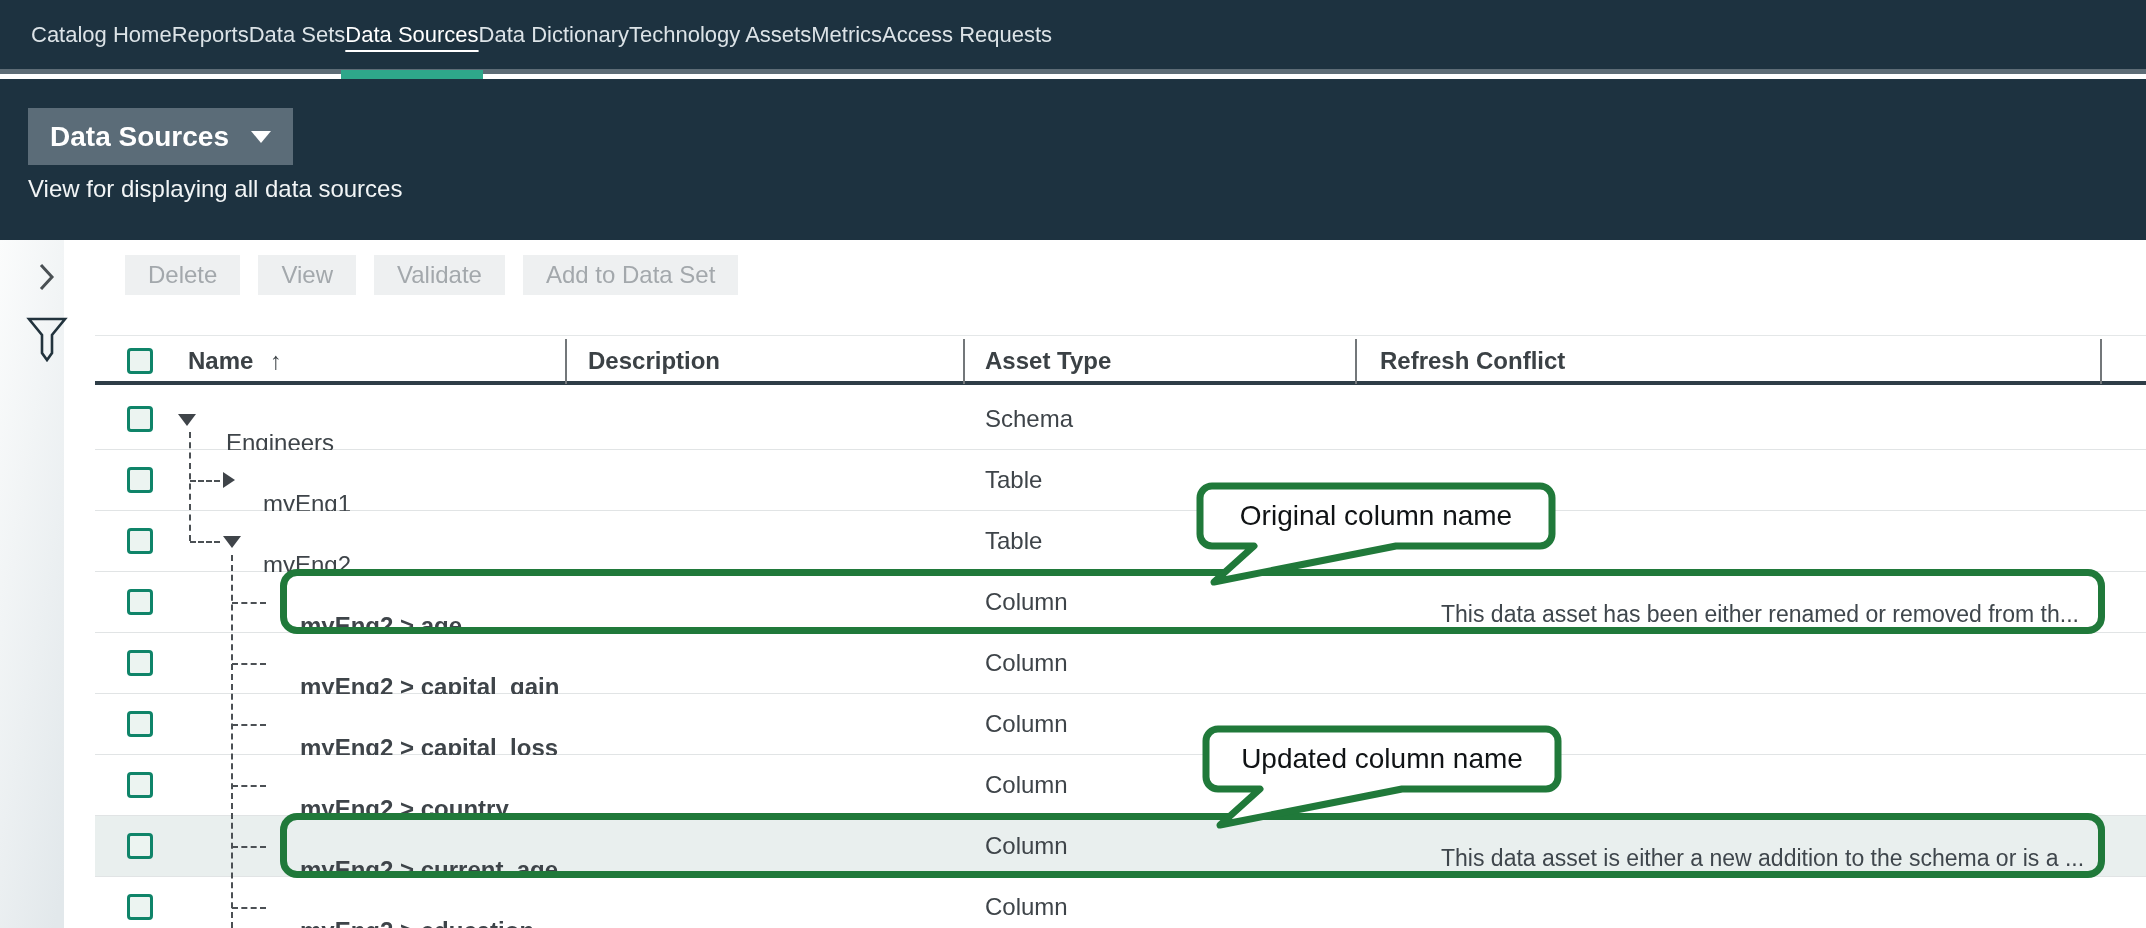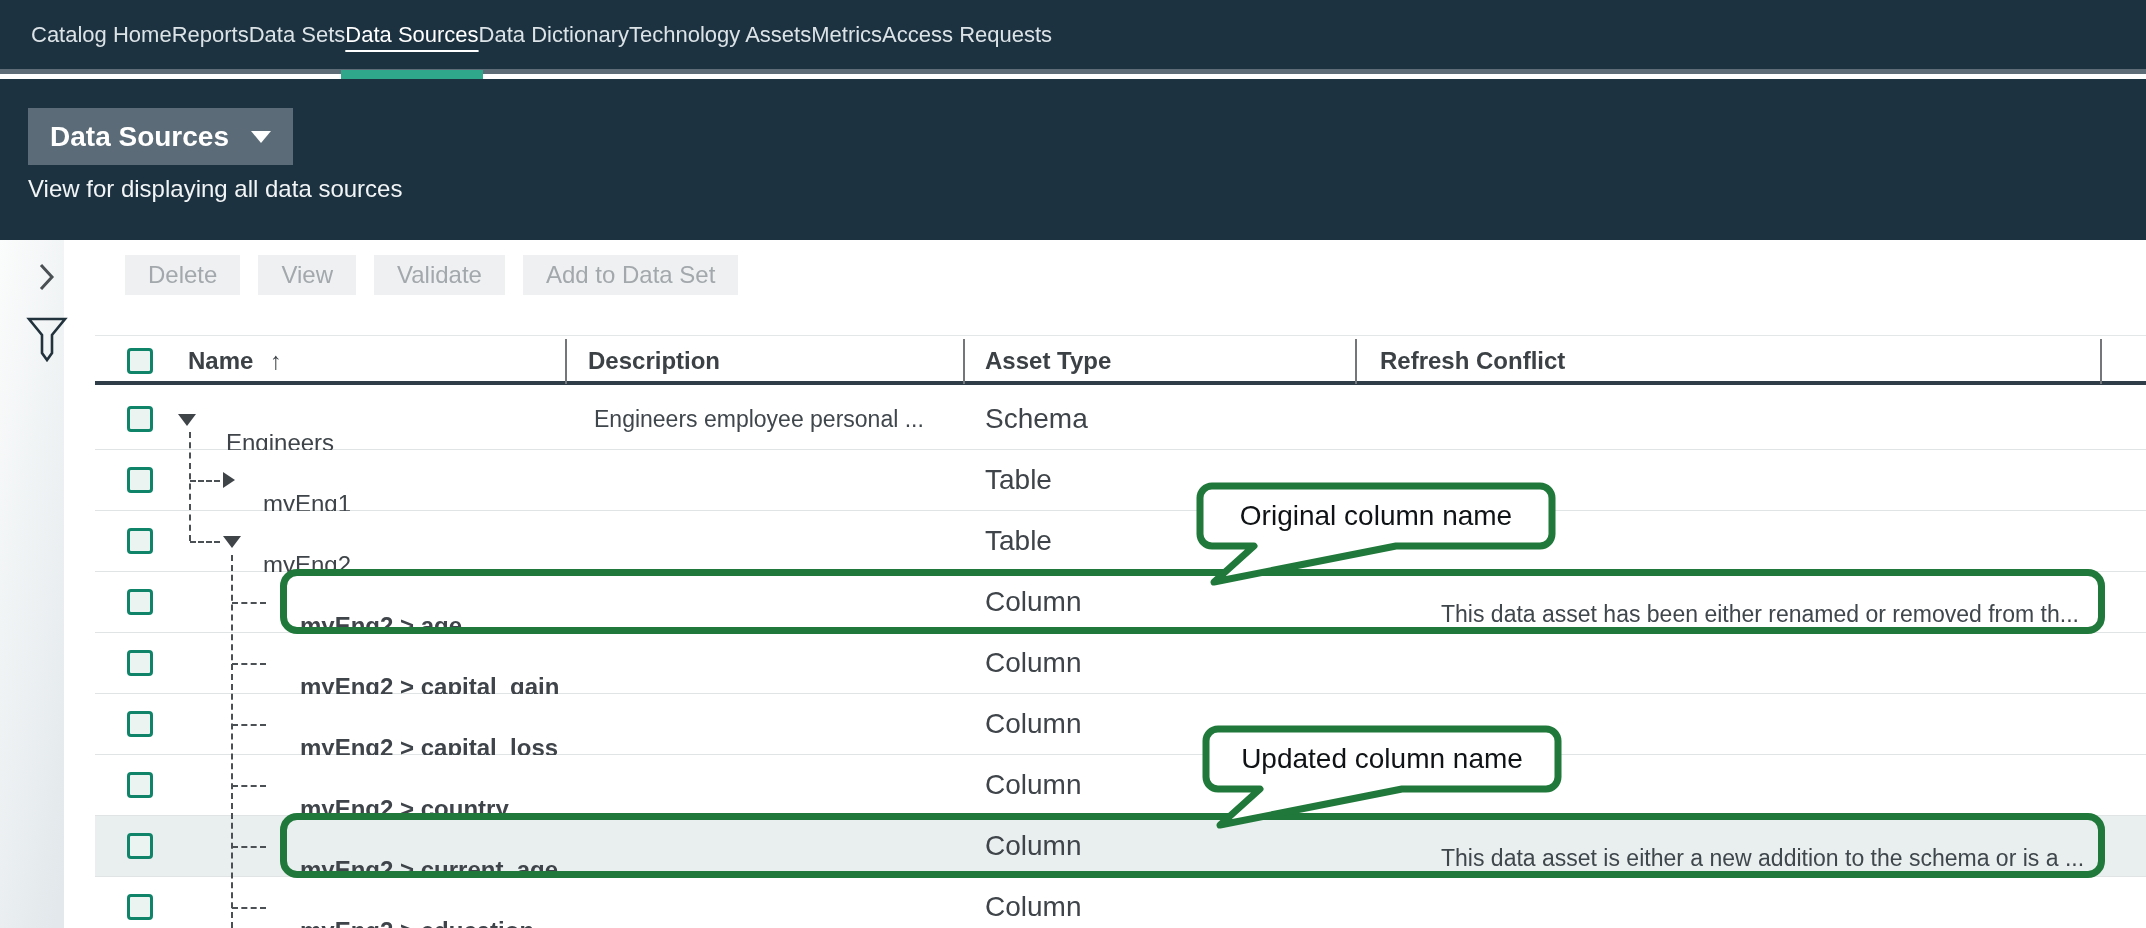--- a/index.html
+++ b/index.html
@@ -58,21 +58,21 @@
 
   
   .grid-body { position:absolute; left:0; top:149px; width:2051px; height:539px; }
   .row { position:relative; width:2051px; height:61px; border-bottom:1px solid #e1e4e5; background:#ffffff; }
   .row.highlighted { background:#e9efee; }
   .row-label { position:absolute; top:50%; transform:translateY(-50%); font-size:24px; color:#3e4449;
     white-space:nowrap;margin-top:24px; }
   .lbl-l1 { left:131px; } .lbl-l2 { left:168px; } .lbl-l3 { left:205px;font-weight:bold; }
   .cell-desc { position:absolute; left:499px; top:50%; transform:translateY(-50%); font-size:23px;
     color:#3f464c; white-space:nowrap; }
-  .cell-type { position:absolute; left:890px; top:50%; transform:translateY(-50%); font-size:28px;
+  .cell-type { position:absolute; left:890px; top:50%; transform:translateY(-50%); font-size:24px;
     color:#3e4449; white-space:nowrap; }
   .cell-conf { position:absolute; left:1346px; top:50%; transform:translateY(-50%); font-size:23px;
     color:#3f464c; white-space:nowrap;margin-top:12px; }
 
   
   .tri-down { position:absolute; top:50%; margin-top:-5px; width:0; height:0; cursor:pointer;
     border-left:9px solid transparent; border-right:9px solid transparent; border-top:12px solid #3f4449; }
   .tri-right { position:absolute; top:50%; margin-top:-8px; width:0; height:0; cursor:pointer;
     border-top:8px solid transparent; border-bottom:8px solid transparent; border-left:12px solid #3f4449; }
   .tg-l1 { left:83px; } .tg-l2 { left:128px; }
@@ -151,21 +151,20 @@
     </div>
 
     <div class="grid-body">
       <div class="vline v1"></div>
       <div class="vline v2"></div>
 
       <div class="row">
         <span class="checkbox"></span>
         <span class="tri-down tg-l1"></span>
         <span class="row-label lbl-l1">Engineers</span>
-        <span class="cell-desc">Engineers employee personal ...</span>
         <span class="cell-type">Schema</span>
       </div>
 
       <div class="row">
         <span class="checkbox"></span>
         <span class="stub stub-l2"></span>
         <span class="tri-right tg-l2"></span>
         <span class="row-label lbl-l2">myEng1</span>
         <span class="cell-type">Table</span>
       </div>

